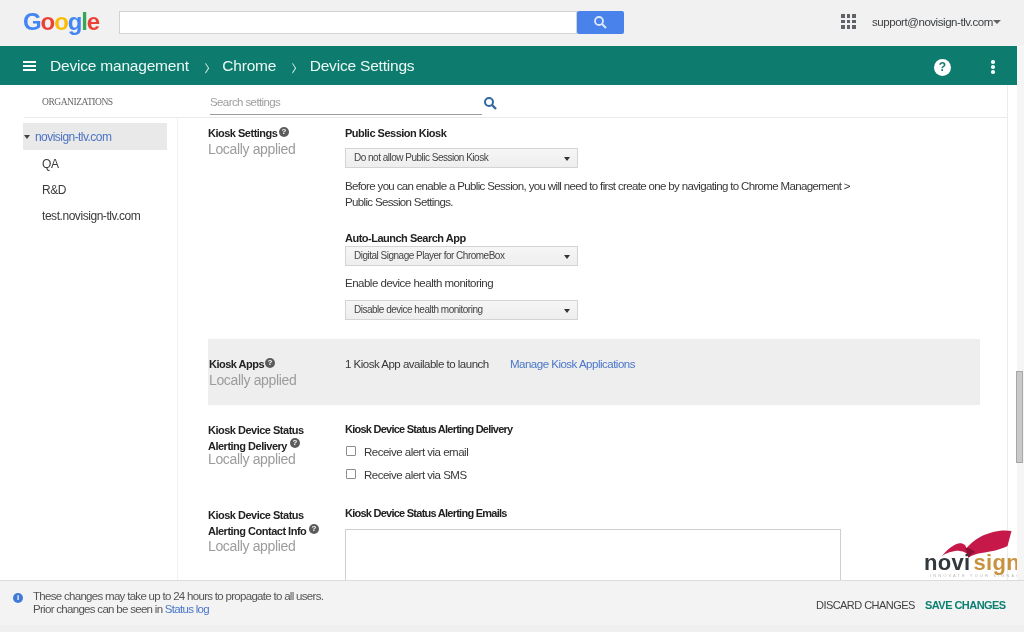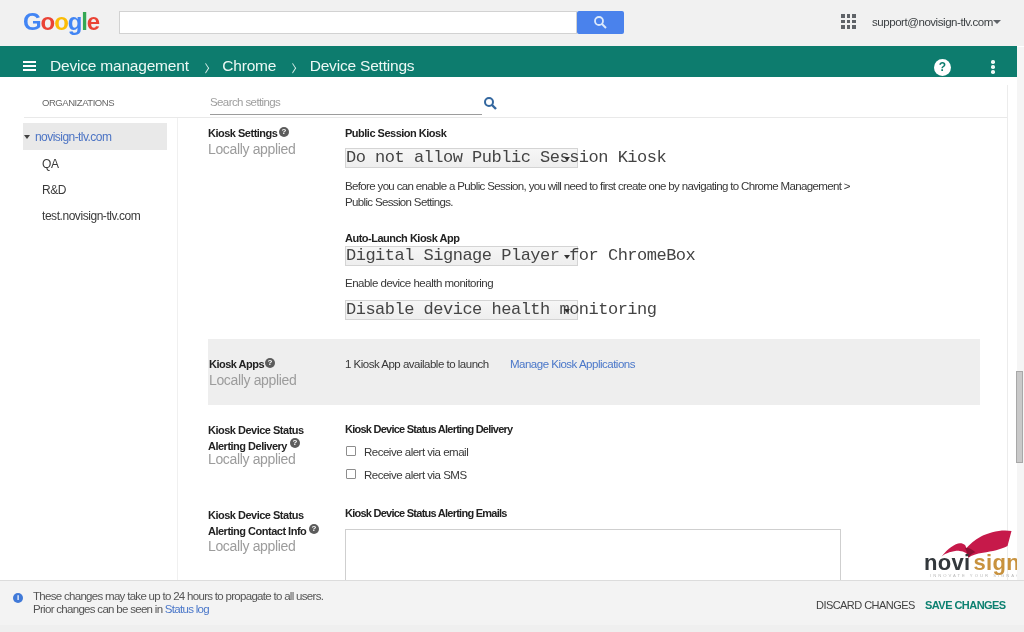--- a/index.html
+++ b/index.html
@@ -11,49 +11,49 @@
 #glogo { position:absolute; left:23px; top:8px; font-size:24px; font-weight:bold; letter-spacing:-1.1px; }
 #searchbox { position:absolute; left:119px; top:11px; width:458px; height:23px; background:#fff; border:1px solid #d2d2d2; }
 #searchbtn { position:absolute; left:577px; top:11px; width:47px; height:23px; background:#4a82ec; border-radius:2px; }
 #gridicon { position:absolute; left:841px; top:14px; width:15px; height:15px;
   display:grid; grid-template-columns:repeat(3,3.5px); grid-template-rows:repeat(3,3.5px); gap:2px; }
 #gridicon i { background:#5f6368; }
 #account { position:absolute; left:872px; top:15.5px; font-size:11.5px; letter-spacing:-0.45px; color:#3c4043; white-space:nowrap; }
 .caret { width:0; height:0; border-left:4px solid transparent; border-right:4px solid transparent; border-top:4.5px solid #5f6368; }
 #acct-caret { position:absolute; left:993px; top:20px; }
 
-#greenbar { position:absolute; left:0; top:46px; width:1017px; height:31px; background:#0d7c6e; color:#fff; }
+#greenbar { position:absolute; left:0; top:46px; width:1017px; height:39px; background:#0d7c6e; color:#fff; }
 #burger { position:absolute; left:23px; top:15px; width:13px; height:10px;
   border-top:2px solid #fff; border-bottom:2px solid #fff; }
 #burger:before { content:""; position:absolute; left:0; top:2px; width:13px; height:2px; background:#fff; }
 #crumbs { position:absolute; left:50px; top:11px; font-size:15.5px; letter-spacing:-0.2px; color:#ecf8f5; white-space:nowrap; }
 .chev { display:inline-block; width:5.5px; height:5.5px; border-top:1.7px solid #d5ece7; border-right:1.7px solid #d5ece7; transform:scale(0.8,1.25) rotate(45deg); margin:0 14px; vertical-align:1px; }
 #helpcirc { position:absolute; left:934px; top:59px; width:17px; height:17px; border-radius:50%; background:#fff;
   text-align:center; font-size:12px; font-weight:bold; color:#0d7c6e; line-height:17px; }
 #vdots { position:absolute; left:991px; top:60px; }
 #vdots i { display:block; width:3.5px; height:3.5px; border-radius:50%; background:#eef8f5; margin-bottom:1.6px; }
 
-#orglabel { position:absolute; left:42px; top:96.5px; font-size:9.5px; letter-spacing:-0.45px; color:#666; }
+#orglabel { position:absolute; left:42px; top:96.5px; font-size:9.5px; letter-spacing:-0.45px; color:#666;font-family:Liberation Serif, serif; }
 #divider { position:absolute; left:24px; top:117px; width:983px; height:1px; background:#e9e9e9; }
 #selitem { position:absolute; left:23px; top:123px; width:144px; height:27px; background:#e9e9e9; }
 #selarrow { position:absolute; left:24px; top:134.5px; width:0; height:0;
   border-left:3.2px solid transparent; border-right:3.2px solid transparent; border-top:4.5px solid #424242; }
 #selitem span { position:absolute; left:12px; top:6.5px; font-size:12px; letter-spacing:-0.55px; color:#4c74c4; }
 .sideitem { position:absolute; left:42px; font-size:12px; letter-spacing:-0.45px; color:#3a3a3a; }
 
 #ssettings { position:absolute; left:210px; top:96px; font-size:11.5px; letter-spacing:-0.6px; color:#9e9e9e; }
 #ssline { position:absolute; left:210px; top:114px; width:272px; height:1px; background:#9c9c9c; }
 
 .blabel { position:absolute; font-size:11px; font-weight:bold; color:#222; letter-spacing:-0.5px; white-space:nowrap; }
 .rlabel { position:absolute; font-size:11.5px; color:#383838; letter-spacing:-0.5px; white-space:nowrap; }
 .locally { position:absolute; font-size:14px; color:#9c9c9c; letter-spacing:-0.35px; }
 .qmark { position:absolute; width:10px; height:10px; border-radius:50%; background:#5c5c5c; color:#fff;
   font-size:8px; font-weight:bold; text-align:center; line-height:10.5px; }
 .select { position:absolute; left:345px; width:233px; height:20px; border:1px solid #d4d4d4;
-  background:linear-gradient(#f6f6f6,#eeeeee); font-size:17px; color:#444; letter-spacing:-0.5px; line-height:18px; padding-left:0; white-space:nowrap;font-family:Liberation Mono, monospace; }
+  background:linear-gradient(#f6f6f6,#eeeeee); font-size:10px; color:#444; letter-spacing:-0.5px; line-height:18px; padding-left:8px; white-space:nowrap; }
 .select u { position:absolute; right:7px; top:8px; width:0; height:0; text-decoration:none;
   border-left:3.5px solid transparent; border-right:3.5px solid transparent; border-top:4.5px solid #333; }
 .link { color:#4a77c9; text-decoration:none; }
 .cb { position:absolute; left:346px; width:10px; height:10px; border:1px solid #8d8d8d; background:#fff; border-radius:1px; }
 
 #band { position:absolute; left:208px; top:339px; width:772px; height:66px; background:#eeeeee; }
 
 #ta { position:absolute; left:345px; top:529px; width:496px; height:53px; border:1px solid #cfcfcf; background:#fff; }
 
 #botbar { position:absolute; left:0; top:580px; width:1024px; height:45px; background:#f3f3f3; border-top:1px solid #dcdcdc; }
@@ -123,21 +123,21 @@
     <circle cx="6" cy="6" r="4" fill="none" stroke="#33679f" stroke-width="2"></circle>
     <line x1="9" y1="9" x2="13" y2="13" stroke="#33679f" stroke-width="2.4"></line>
   </svg>
 
 <div class="blabel" style="left:208px;top:127px">Kiosk Settings</div>
 <div class="qmark" style="left:279px;top:127px">?</div>
 <div class="locally" style="left:208px;top:141px">Locally applied</div>
 <div class="blabel" style="left:345px;top:127px">Public Session Kiosk</div>
 <div class="select" style="top:148px">Do not allow Public Session Kiosk<u></u></div>
 <div class="rlabel" style="left:345px;top:179px;line-height:15.5px;letter-spacing:-0.65px">Before you can enable a Public Session, you will need to first create one by navigating to Chrome Management &gt;<br>Public Session Settings.</div>
-<div class="blabel" style="left:345px;top:232px">Auto-Launch Kiosk App</div>
+<div class="blabel" style="left:345px;top:232px">Auto-Launch Search App</div>
 <div class="select" style="top:246px">Digital Signage Player for ChromeBox<u></u></div>
 <div class="rlabel" style="left:345px;top:277px">Enable device health monitoring</div>
 <div class="select" style="top:300px">Disable device health monitoring<u></u></div>
 
 <div id="band"></div>
 <div class="blabel" style="left:209px;top:358px">Kiosk Apps</div>
 <div class="qmark" style="left:265px;top:358px">?</div>
 <div class="locally" style="left:209px;top:372px">Locally applied</div>
 <div class="rlabel" style="left:345px;top:358px">1 Kiosk App available to launch</div>
 <div class="rlabel" style="left:510px;top:358px"><span class="link">Manage Kiosk Applications</span></div>

